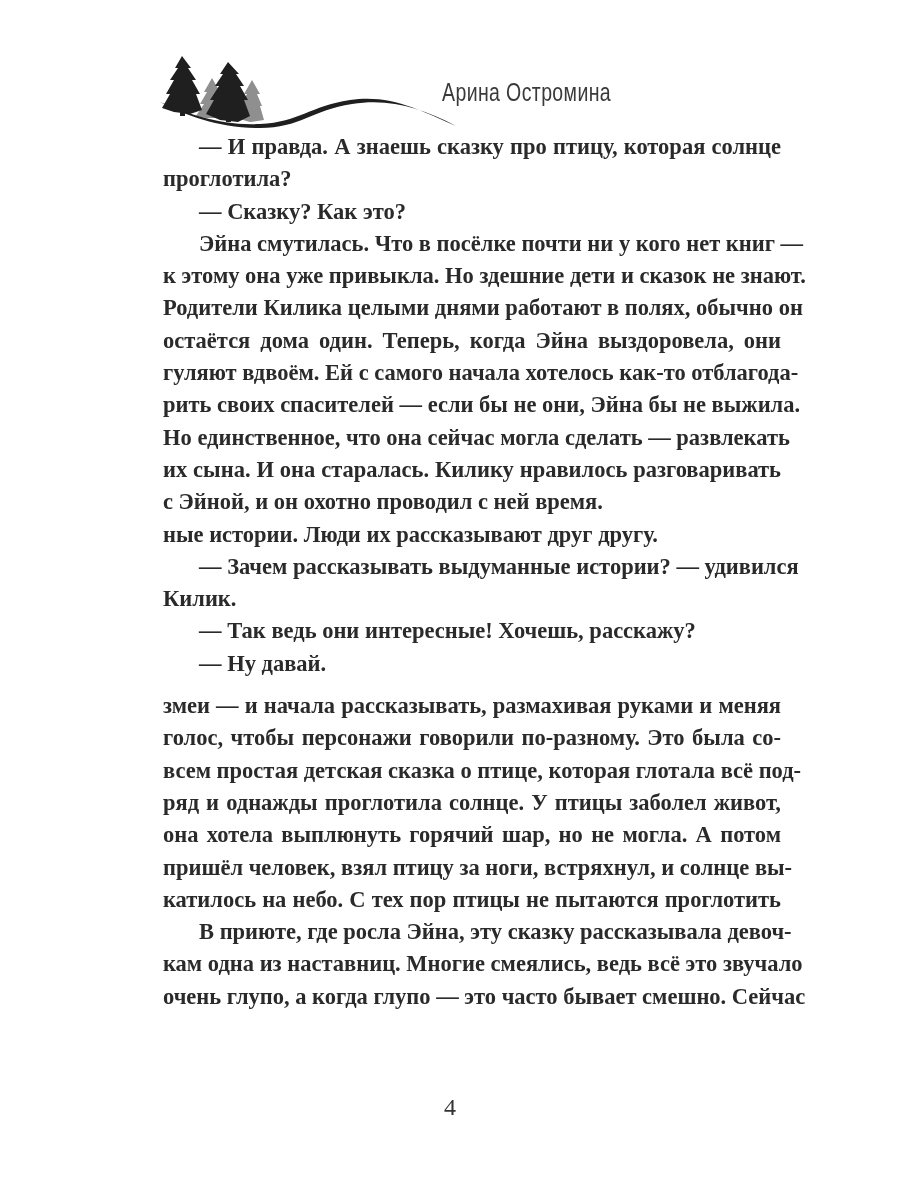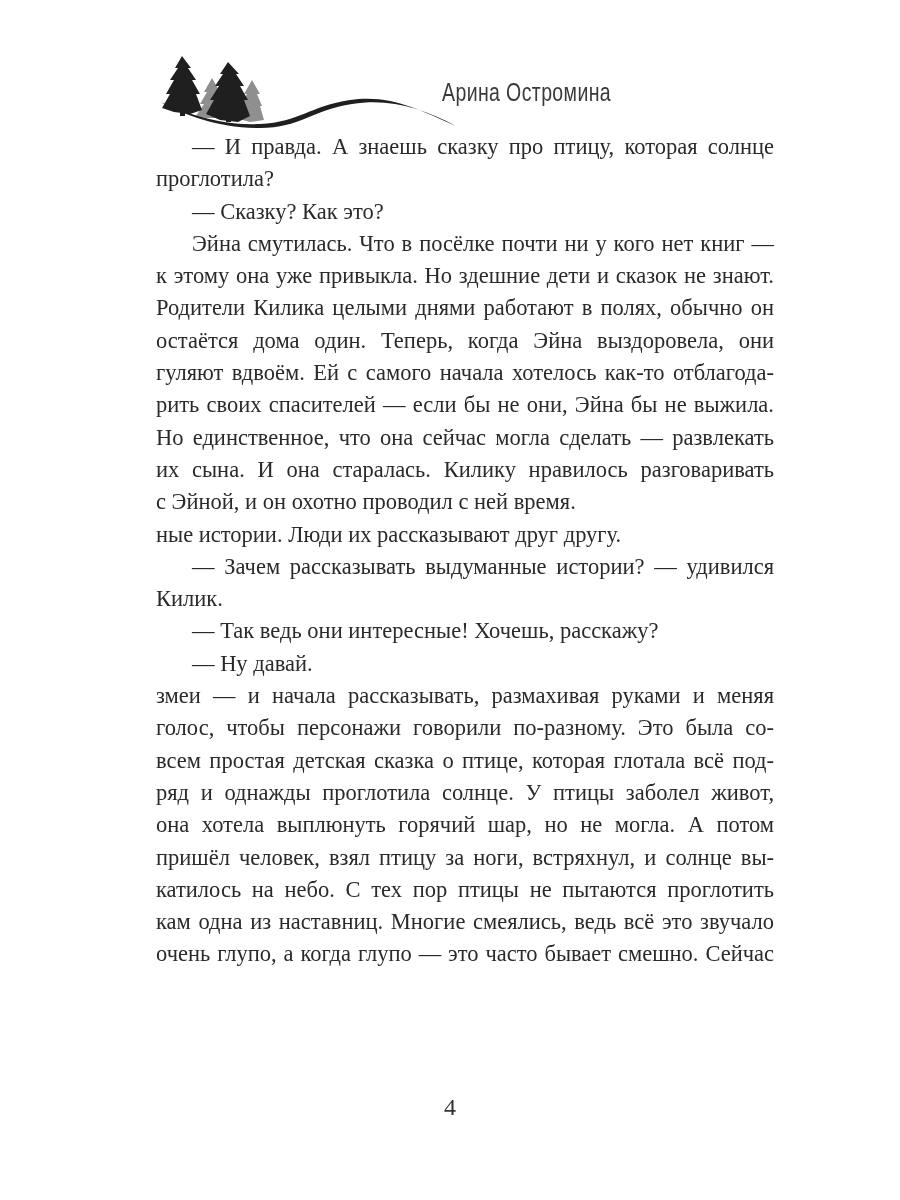--- a/index.html
+++ b/index.html
@@ -36,23 +36,24 @@
       font-family: "Liberation Sans Narrow", "Liberation Sans", sans-serif;
       font-size: 25px;
       letter-spacing: 0.5px;
       color: #3a3a3a;
       transform: scaleX(0.78);
       transform-origin: left center;
       white-space: nowrap;
     }
     .text-block {
       position: absolute;
-      left: 156px;
+      left: 163px;
       top: 131px;
       width: 618px;
+      font-weight: bold;
     }
     .pline {
       display: block;
       height: 32.3px;
       line-height: 32.3px;
       font-size: 22.5px;
       white-space: nowrap;
       font-family: "Liberation Serif", "DejaVu Serif", serif;
       text-align: justify;
       text-align-last: justify;
@@ -104,24 +105,25 @@
     <div class="pline" style="width: 618px;">гуляют вдвоём. Ей с самого начала хотелось как-то отблагода-</div>
     <div class="pline" style="width: 618px;">рить своих спасителей — если бы не они, Эйна бы не выжила.</div>
     <div class="pline" style="width: 618px;">Но единственное, что она сейчас могла сделать — развлекать</div>
     <div class="pline" style="width: 618px;">их сына. И она старалась. Килику нравилось разговаривать</div>
     <div class="pline last" style="width: 618px;">с Эйной, и он охотно проводил с ней время.</div>
     <div class="pline last" style="width: 618px;">ные истории. Люди их рассказывают друг другу.</div>
     <div class="pline indent" style="width: 618px;">— Зачем рассказывать выдуманные истории? — удивился</div>
     <div class="pline last" style="width: 618px;">Килик.</div>
     <div class="pline indent last" style="width: 618px;">— Так ведь они интересные! Хочешь, расскажу?</div>
     <div class="pline indent last" style="width: 618px;">— Ну давай.</div>
-    <div class="pline" style="width: 618px;">змеи — и начала рассказывать, размахивая руками и меняя</div>
+    <div class="pline" style="width: 618px; margin-top: 10px;">змеи — и начала рассказывать, размахивая руками и меняя</div>
     <div class="pline" style="width: 618px;">голос, чтобы персонажи говорили по-разному. Это была со-</div>
     <div class="pline" style="width: 618px;">всем простая детская сказка о птице, которая глотала всё под-</div>
     <div class="pline" style="width: 618px;">ряд и однажды проглотила солнце. У птицы заболел живот,</div>
     <div class="pline" style="width: 618px;">она хотела выплюнуть горячий шар, но не могла. А потом</div>
     <div class="pline" style="width: 618px;">пришёл человек, взял птицу за ноги, встряхнул, и солнце вы-</div>
     <div class="pline" style="width: 618px;">катилось на небо. С тех пор птицы не пытаются проглотить</div>
+    <div class="pline indent" style="width: 618px;">В приюте, где росла Эйна, эту сказку рассказывала девоч-</div>
     <div class="pline" style="width: 618px;">кам одна из наставниц. Многие смеялись, ведь всё это звучало</div>
     <div class="pline" style="width: 618px;">очень глупо, а когда глупо — это часто бывает смешно. Сейчас</div>
   </div>
 
 <div class="page-number">4</div>
 
 </body></html>

